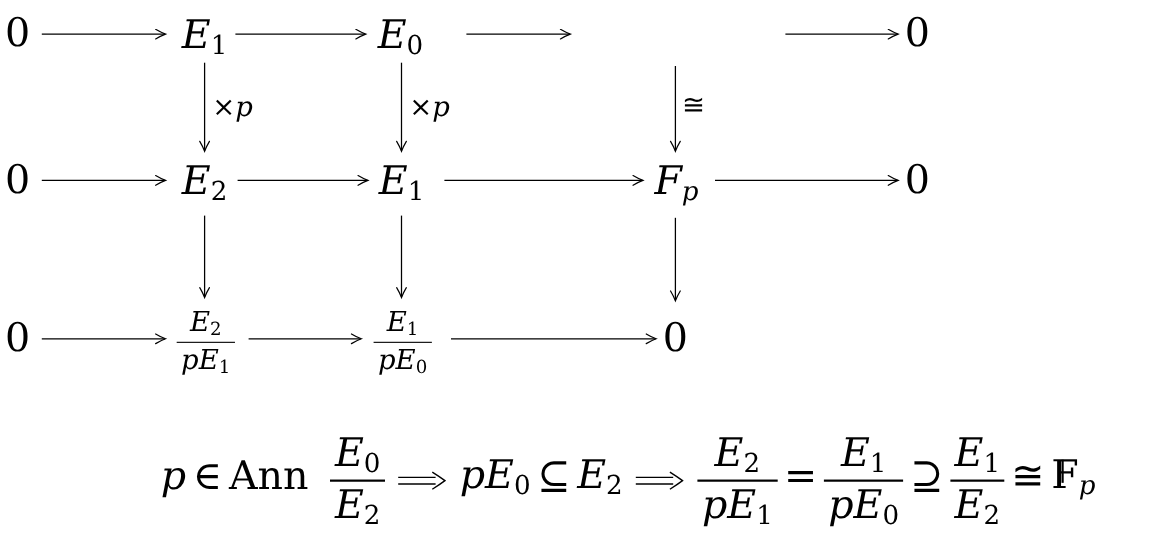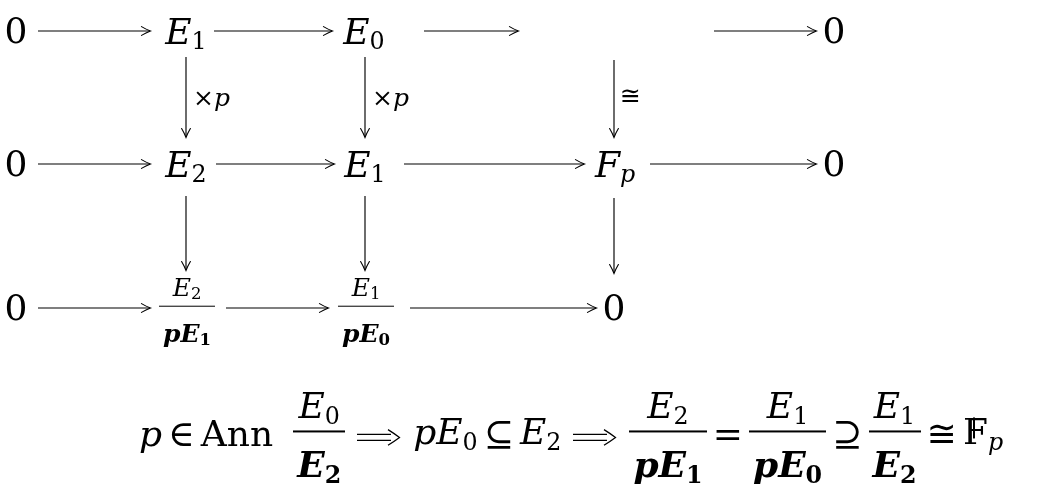--- a/index.html
+++ b/index.html
@@ -12,21 +12,21 @@
   .rm{font-style:normal;}
   .sub{font-size:0.66em;vertical-align:-0.22em;font-style:normal;}
   .subit{font-size:0.66em;vertical-align:-0.22em;font-style:italic;}
   .relsym{font-style:normal;margin:0 0.17em;}
   .vlabel{position:absolute;transform:translateY(-50%);font-size:25px;line-height:1;white-space:nowrap;}
   
   .sfrac{display:inline-flex;flex-direction:column;align-items:center;font-size:25px;line-height:1.12;}
   .dfrac{display:inline-flex;flex-direction:column;align-items:center;font-size:36px;line-height:1.1;}
   .fnum{padding:0 4px 2px;}
   .fbar{height:1.4px;background:#000;align-self:stretch;}
-  .fden{padding:13px 4px 0;font-weight:bold;}
+  .fden{padding:2px 4px 0;}
   
   .overlay{position:absolute;left:0;top:0;pointer-events:none;}
   .arr{stroke:#000;stroke-width:1.15;fill:none;}
   
   .formula{position:absolute;left:0;top:437px;width:100%;transform:translateY(-50%);
            display:flex;align-items:center;justify-content:center;
            padding-left:96px;box-sizing:border-box;font-size:36px;line-height:1.15;}
   .fx{position:relative;top:-3px;white-space:nowrap;}
   .msp{margin:0 0.17em;}
   .impl{margin:0 11px;flex:0 0 auto;}

